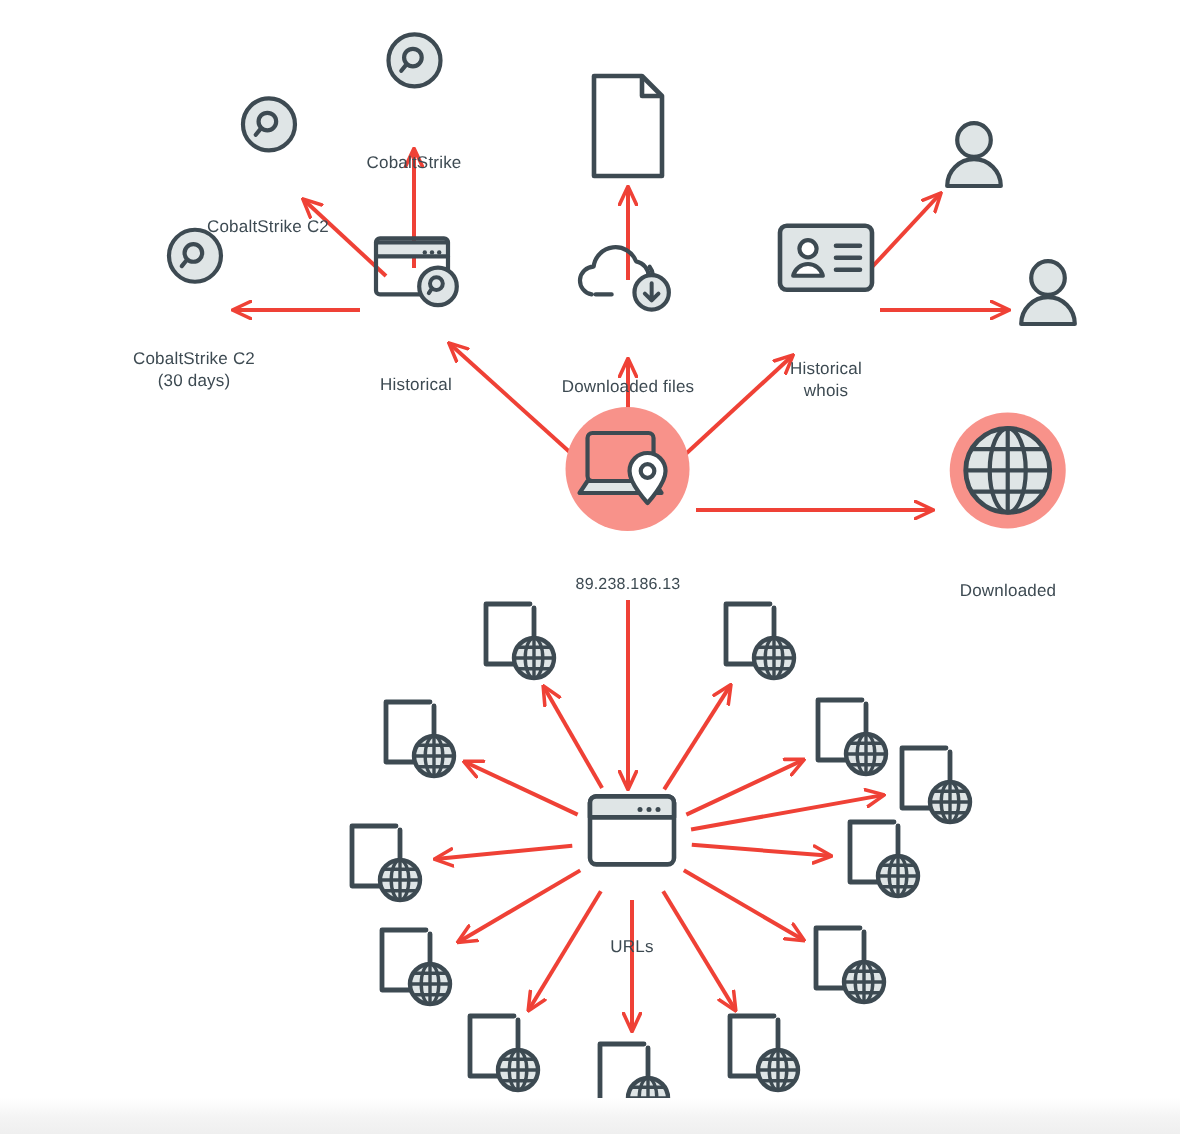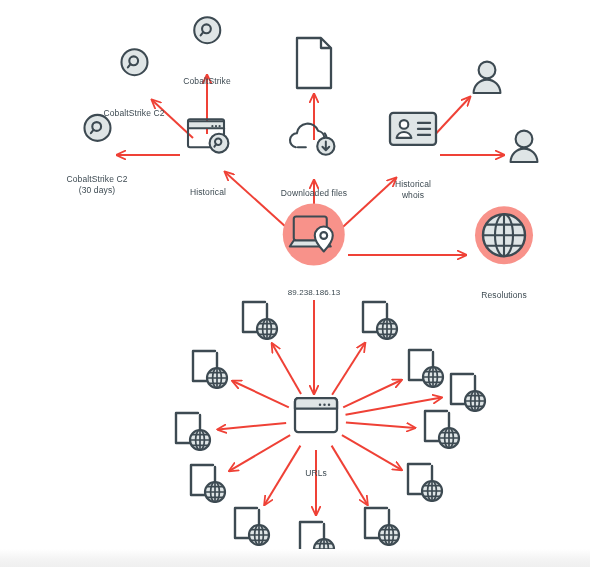--- a/index.html
+++ b/index.html
@@ -181,21 +181,21 @@
         <circle cx="18" cy="11" r="8.4" fill="#dfe5e6" stroke="#3d4a52" stroke-width="2.1"></circle>
         <path d="M4.6 34 a13.4 13.4 0 0 1 26.8 0 z" fill="#dfe5e6" stroke="#3d4a52" stroke-width="2.1" stroke-linejoin="round"></path>
       </svg></div>
     </div>
     <div class="node" style="left: 504px; top: 256px;">
       <div class="glyph"><span class="halo" style="width: 58px; height: 58px; background: rgb(248, 146, 138);"></span><svg width="48" height="48" viewBox="0 0 48 48">
         <circle cx="24" cy="24" r="21" fill="#dfe5e6" stroke="#3d4a52" stroke-width="2.4"></circle>
         <ellipse cx="24" cy="24" rx="9" ry="21" fill="none" stroke="#3d4a52" stroke-width="2.1"></ellipse>
         <path d="M24 3 v42 M3 24 h42 M6.6 13.4 h34.8 M6.6 34.6 h34.8" fill="none" stroke="#3d4a52" stroke-width="2.1"></path>
       </svg></div>
-      <div class="label">Resolutions</div>
+      <div class="label">Downloaded</div>
     </div>
     <div class="node" style="left: 316px; top: 436px;">
       <div class="glyph"><svg width="50" height="44" viewBox="0 0 50 44">
         <rect x="4" y="5" width="42" height="34" rx="3.2" fill="#ffffff" stroke="#3d4a52" stroke-width="2.3"></rect>
         <path d="M4 8.2 a3.2 3.2 0 0 1 3.2 -3.2 h35.6 a3.2 3.2 0 0 1 3.2 3.2 v7.3 h-42 z" fill="#dfe5e6" stroke="#3d4a52" stroke-width="2.3" stroke-linejoin="round"></path>
         <circle cx="33.5" cy="11.6" r="1.25" fill="#3d4a52"></circle>
         <circle cx="38" cy="11.6" r="1.25" fill="#3d4a52"></circle>
         <circle cx="29" cy="11.6" r="1.25" fill="#3d4a52"></circle>
       </svg></div>
       <div class="label">URLs</div>

